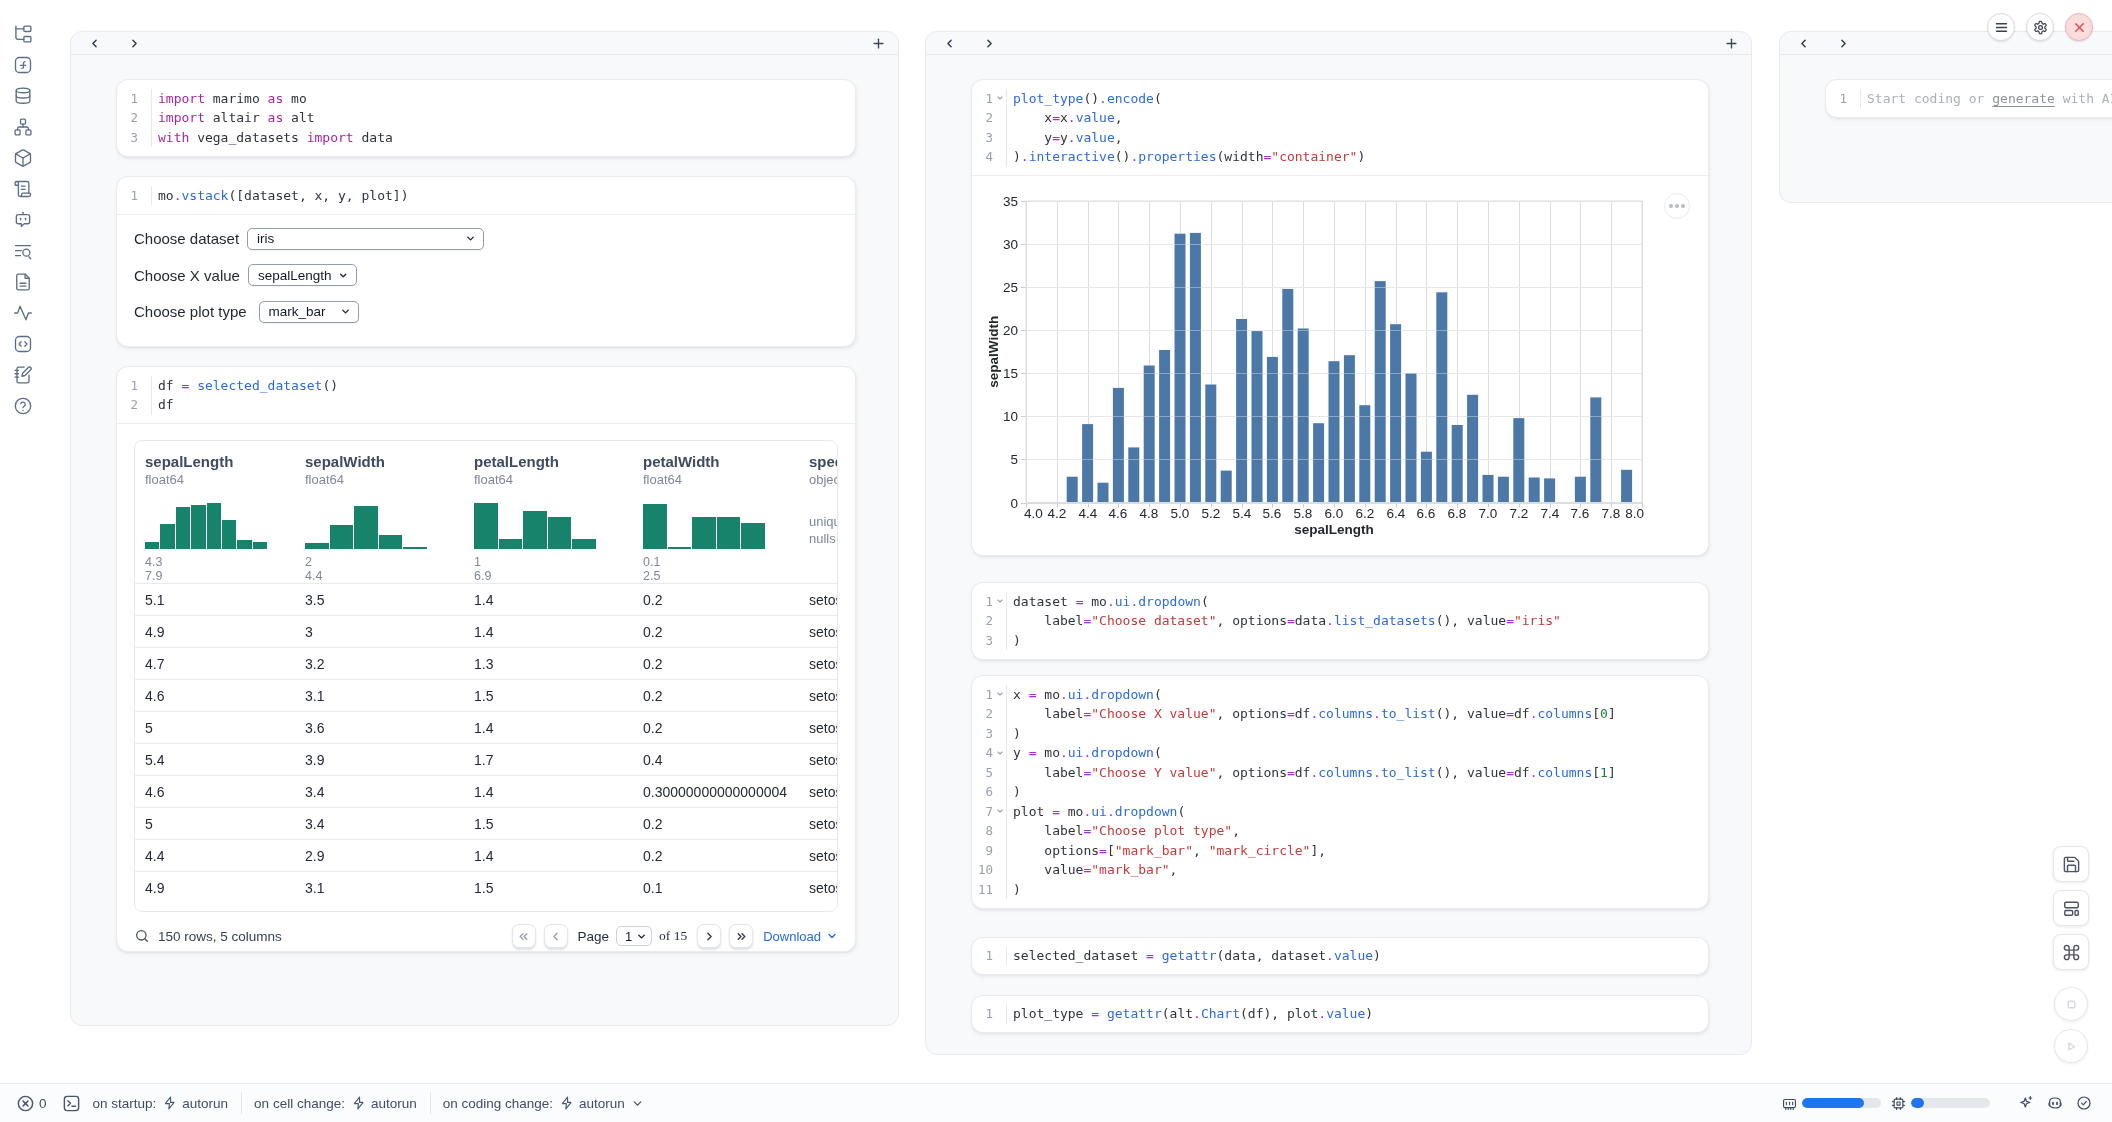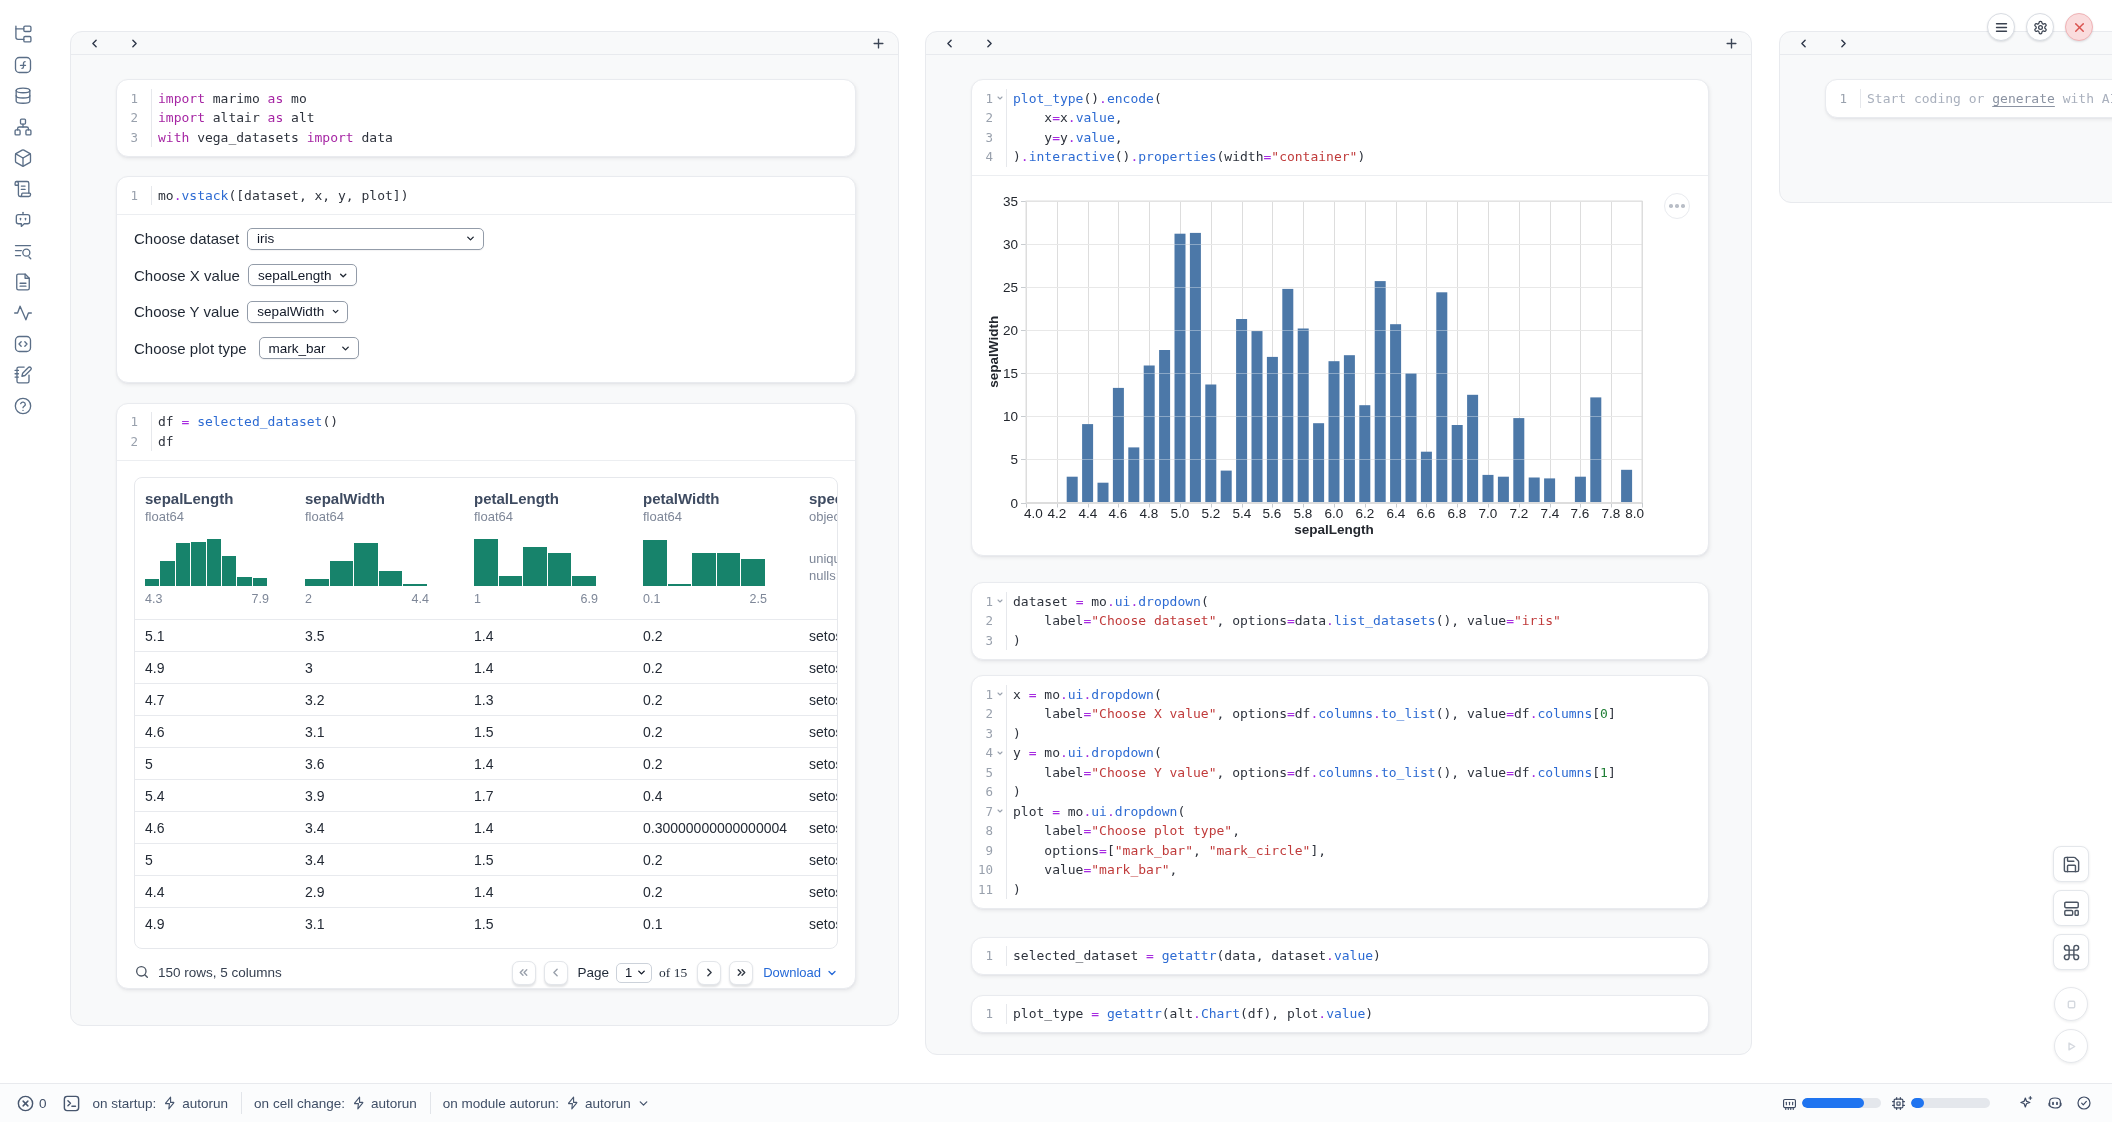--- a/index.html
+++ b/index.html
@@ -63,21 +63,21 @@
   .table-wrap { margin: 16px 17px 0; border: 1px solid #e6e8ec; border-radius: 8px; overflow: hidden;
     height: 472px; background: #fff; }
   table.df { border-collapse: collapse; table-layout: fixed; width: 705px; }
   table.df col.c1 { width: 160px; } table.df col.c2 { width: 169px; } table.df col.c3 { width: 169px; }
   table.df col.c4 { width: 166px; } table.df col.c5 { width: 180px; }
   table.df th { text-align: left; vertical-align: top; padding: 12px 14px 0 10px; height: 142px; font-weight: normal; }
   .col-name { font-size: 15px; font-weight: bold; color: #3e4b61; line-height: 18px; white-space: nowrap; }
   .col-dtype { font-size: 13px; color: #7e8798; line-height: 16px; margin-top: 1px; }
   .hist { margin-top: 8px; height: 53px; display: flex; align-items: flex-end; gap: 1px; width: 122px; }
   .hist .hbar { flex: 1; background: #17836b; }
-  .minmax { margin-top: 6px; display: flex; justify-content: space-between; font-size: 12.5px; color: #7e8798; width: 124px; }
+  .minmax { margin-top: 6px; display: flex; justify-content: space-between; font-size: 12.5px; color: #7e8798; width: 124px; flex-direction: column; }
   .uniq { margin-top: 25px; font-size: 13px; color: #7e8798; line-height: 17px; white-space: nowrap; }
   table.df td { height: 32px; border-top: 1px solid #e8eaee; font-size: 14px; color: #232a35;
     padding: 0 0 0 10px; white-space: nowrap; overflow: hidden; }
   .table-footer { margin: 9px 17px 0; height: 30px; display: flex; align-items: center; font-size: 13.5px; color: #374151; }
   .tf-search { width: 17px; height: 17px; color: #4b5563; margin-right: 7px; display: flex; }
   .tf-search svg { width: 16px; height: 16px; }
   .tf-summary { color: #374151; }
   .pg { display: flex; align-items: center; margin-left: auto; }
   .pg-btn { width: 24px; height: 24px; border: 1px solid #e3e6ea; border-radius: 7px; background: #fff;
     box-shadow: 0 1.5px 2px rgba(15,23,42,.12); display: flex; align-items: center; justify-content: center;
@@ -293,29 +293,20 @@
                 <span>iris</span>
                 <svg viewBox="0 0 24 24" fill="none" stroke="currentColor" stroke-width="3" stroke-linecap="round" stroke-linejoin="round">
                   <path d="m6 9 6 6 6-6"></path>
                 </svg>
               </span>
           </div>
           <div class="ctl-row">
             <span class="ctl-label">Choose X value</span>
             <span class="select sel-x">
                 <span>sepalLength</span>
-                <svg viewBox="0 0 24 24" fill="none" stroke="currentColor" stroke-width="3" stroke-linecap="round" stroke-linejoin="round">
-                  <path d="m6 9 6 6 6-6"></path>
-                </svg>
-              </span>
-          </div>
-          <div class="ctl-row">
-            <span class="ctl-label">Choose Y value</span>
-            <span class="select sel-y">
-                <span>sepalWidth</span>
                 <svg viewBox="0 0 24 24" fill="none" stroke="currentColor" stroke-width="3" stroke-linecap="round" stroke-linejoin="round">
                   <path d="m6 9 6 6 6-6"></path>
                 </svg>
               </span>
           </div>
           <div class="ctl-row">
             <span class="ctl-label">Choose plot type</span>
             <span class="select sel-plot">
                 <span>mark_bar</span>
                 <svg viewBox="0 0 24 24" fill="none" stroke="currentColor" stroke-width="3" stroke-linecap="round" stroke-linejoin="round">
@@ -858,21 +849,21 @@
     <span class="sb-div"></span>
     <span class="runmode">
       <span>on cell change:</span>
       <svg class="zap" viewBox="0 0 24 24" fill="none" stroke="currentColor" stroke-width="1.9" stroke-linejoin="round">
           <path d="M13 2 4.6 12.1a.5.5 0 0 0 .4.9H11l-1 9 8.4-10.1a.5.5 0 0 0-.4-.9H13z"></path>
         </svg>
       <span>autorun</span>
     </span>
     <span class="sb-div"></span>
     <span class="runmode">
-      <span>on module autorun:</span>
+      <span>on coding change:</span>
       <svg class="zap" viewBox="0 0 24 24" fill="none" stroke="currentColor" stroke-width="1.9" stroke-linejoin="round">
           <path d="M13 2 4.6 12.1a.5.5 0 0 0 .4.9H11l-1 9 8.4-10.1a.5.5 0 0 0-.4-.9H13z"></path>
         </svg>
       <span>autorun</span>
       <svg class="chev" viewBox="0 0 24 24" fill="none" stroke="currentColor" stroke-width="2.4" stroke-linecap="round" stroke-linejoin="round">
           <path d="m6 9 6 6 6-6"></path>
         </svg>
     </span>
     <div class="resources">
       <span class="meter-ic">

